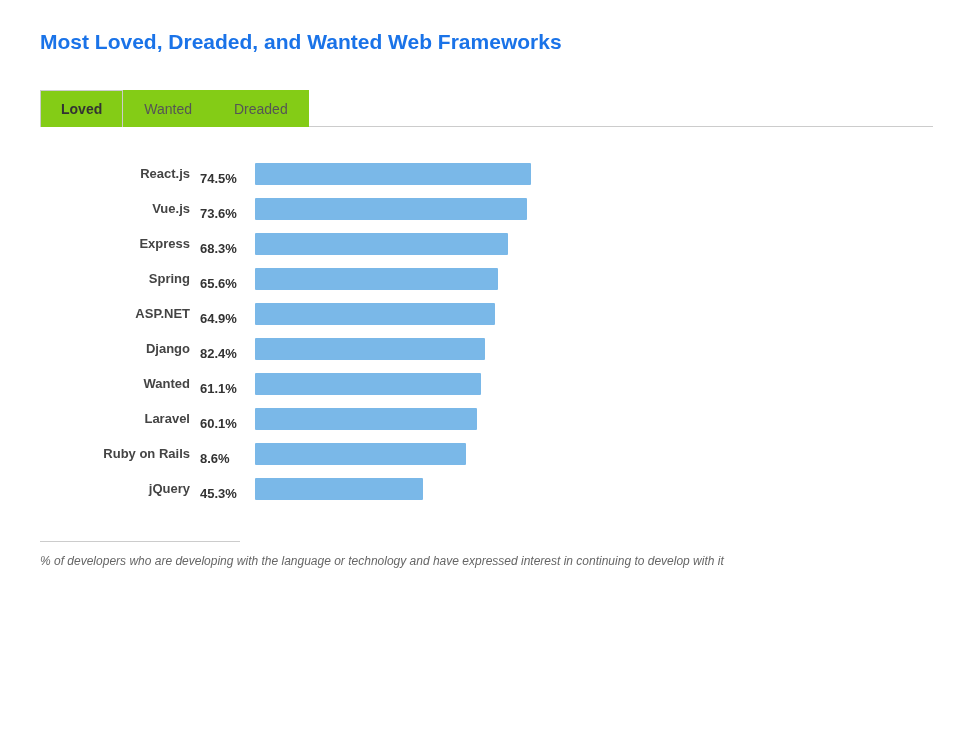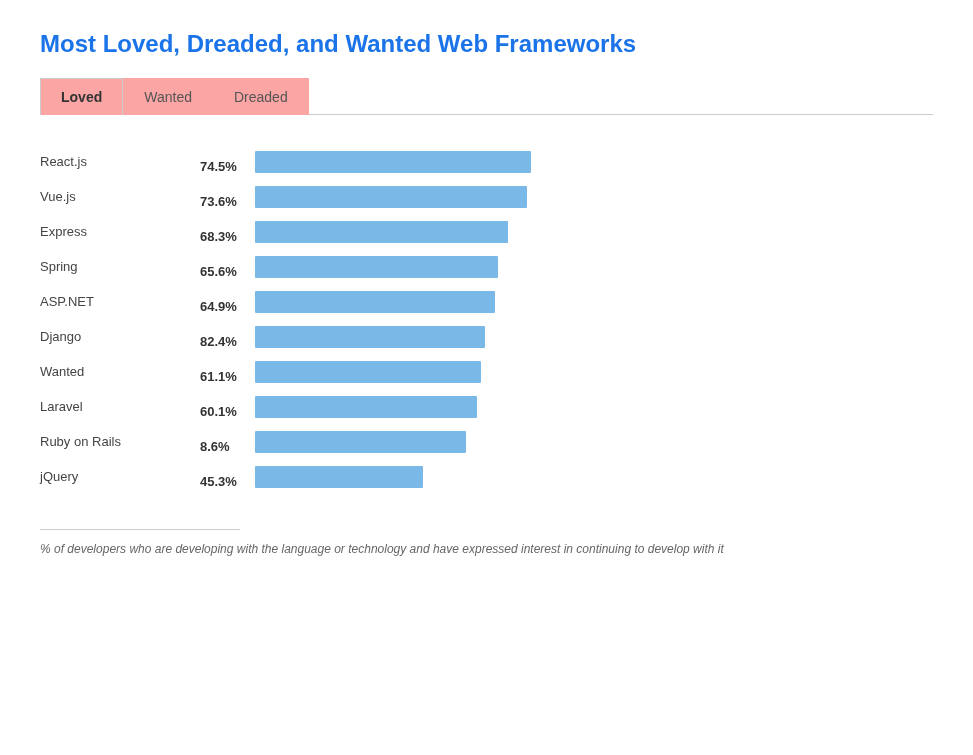--- a/index.html
+++ b/index.html
@@ -7,60 +7,62 @@
       margin: 0;
       padding: 0;
     }
     body {
       font-family: Arial, sans-serif;
       background: #fff;
       color: #333;
       padding: 30px 40px;
     }
     .page-title {
-      font-size: 24px;
+      font-size: 21px;
       font-weight: bold;
       color: #1a73e8;
-      margin-bottom: 20px;
+      margin-bottom: 36px;
     }
     .tabs {
       display: flex;
       border-bottom: 1px solid #ccc;
       margin-bottom: 24px;
     }
     .tab {
       padding: 10px 20px;
       cursor: pointer;
       font-size: 14px;
       color: #555;
       border: 1px solid transparent;
       border-bottom: none;
       margin-bottom: -1px;
-      background: #fca5a5;
+      background: #84cc16;
     }
     .tab.active {
       border-color: #ccc;
       border-bottom-color: #fff;
       color: #333;
       font-weight: bold;
     }
     .chart-container {
       padding: 10px 0;
     }
     .chart-row {
       display: flex;
       align-items: center;
       margin-bottom: 10px;
     }
     .bar-label {
+      text-align: right;
       width: 160px;
       font-size: 13px;
       color: #444;
       padding-right: 10px;
       flex-shrink: 0;
+      font-weight: bold;
     }
     .bar-value {
       width: 55px;
       font-size: 13px;
       font-weight: bold;
       color: #333;
       flex-shrink: 0;
       margin-top: 10px;
     }
     .bar-track {

